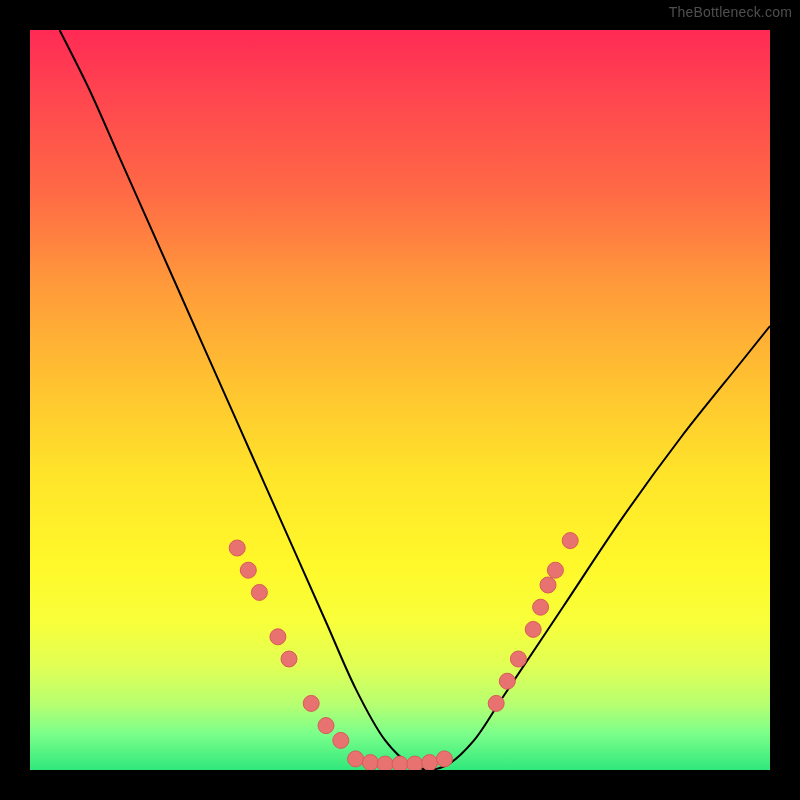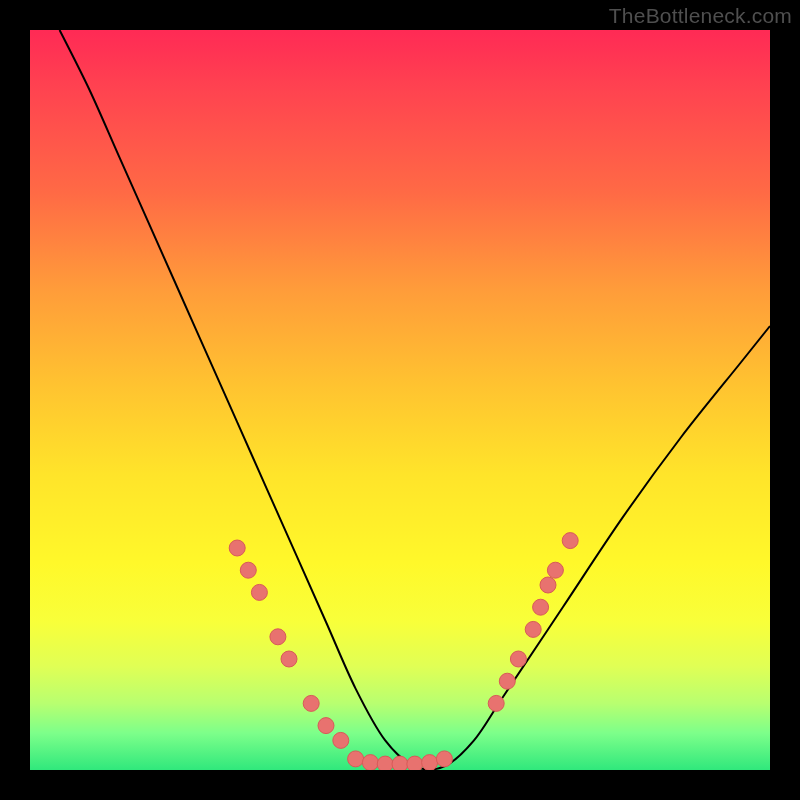--- a/index.html
+++ b/index.html
@@ -41,21 +41,21 @@
       #b8ff70 91%,
       #7dff8a 95%,
       #30e87c 100%
     );
   }
   .watermark {
     position: absolute;
     top: 4px;
     right: 8px;
     color: #4f4f4f;
-    font-size: 21px;
+    font-size: 14px;
     font-weight: 500;
     letter-spacing: 0.2px;
     user-select: none;
   }
   svg.overlay {
     position: absolute;
     left: 0; top: 0;
     width: 740px;
     height: 740px;
   }

